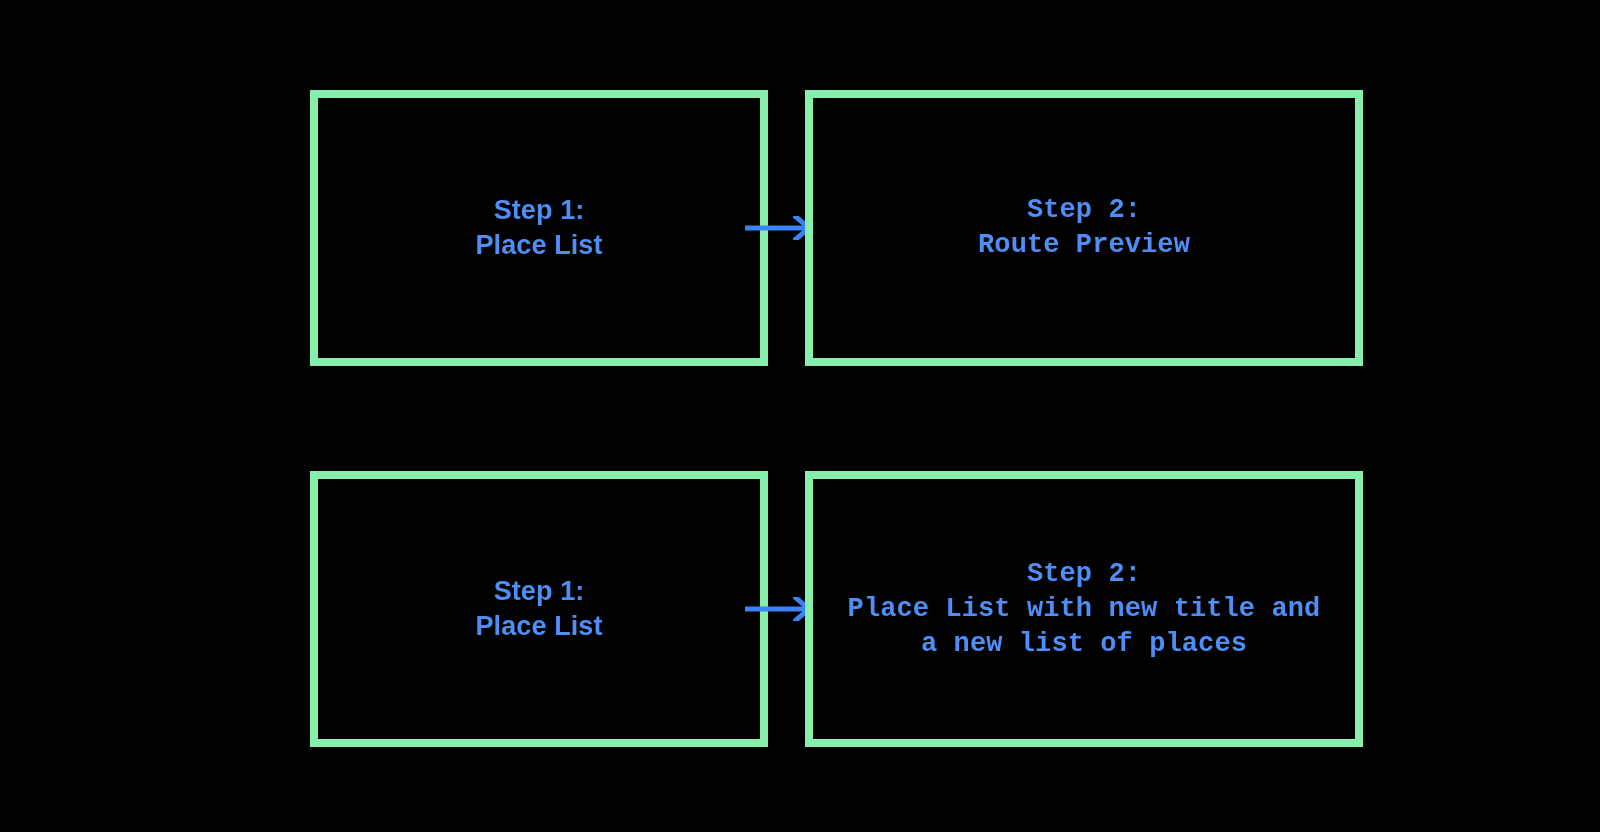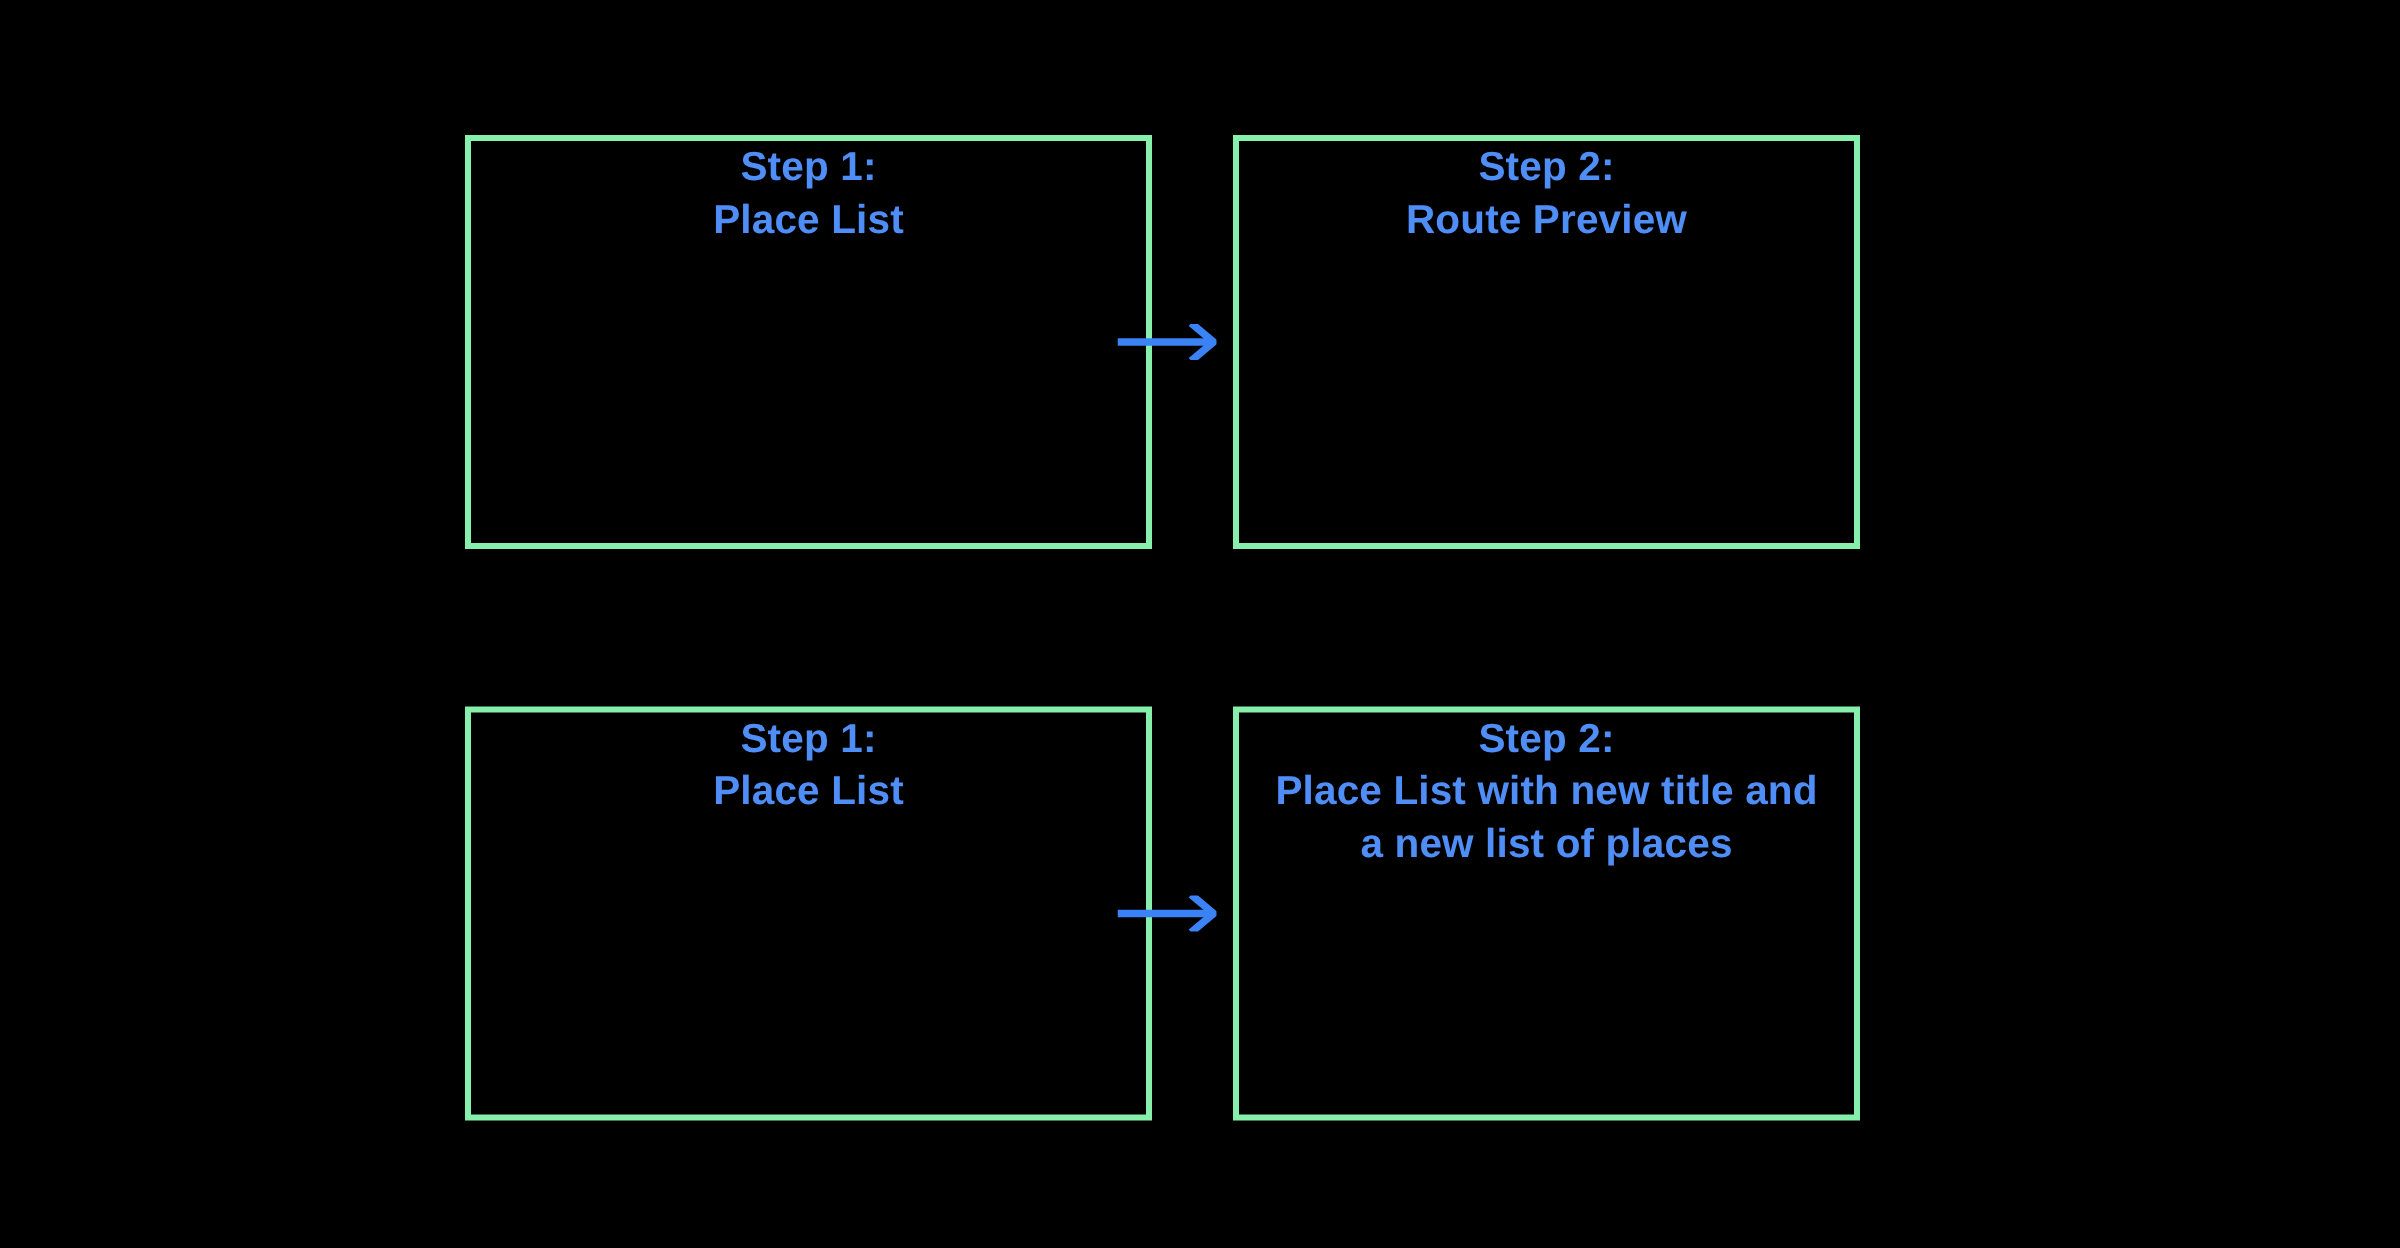--- a/index.html
+++ b/index.html
@@ -26,28 +26,28 @@
   }
   #row-top    { top: 90px; }
   #row-bottom { top: 471px; }
 
   
   .step-box {
     position: absolute;
     top: 0;
     height: 100%;
     box-sizing: border-box;
-    border: 4px solid #86efac;
+    border: 8px solid #86efac;
     background: #000000;
     display: flex;
-    align-items: flex-start;
+    align-items: center;
     justify-content: center;
   }
   .step-box.left  { left: 0;     width: 458px; }
-  .step-box.right { left: 512px; width: 418px; }
+  .step-box.right { left: 495px; width: 558px; font-family: Liberation Mono, monospace; }
 
   .step-label {
     color: #4f8ef7;
     font-size: 27px;
     font-weight: bold;
     line-height: 35px;
     text-align: center;
     letter-spacing: 0.1px;
     white-space: pre-line;
     padding: 0 10px;

